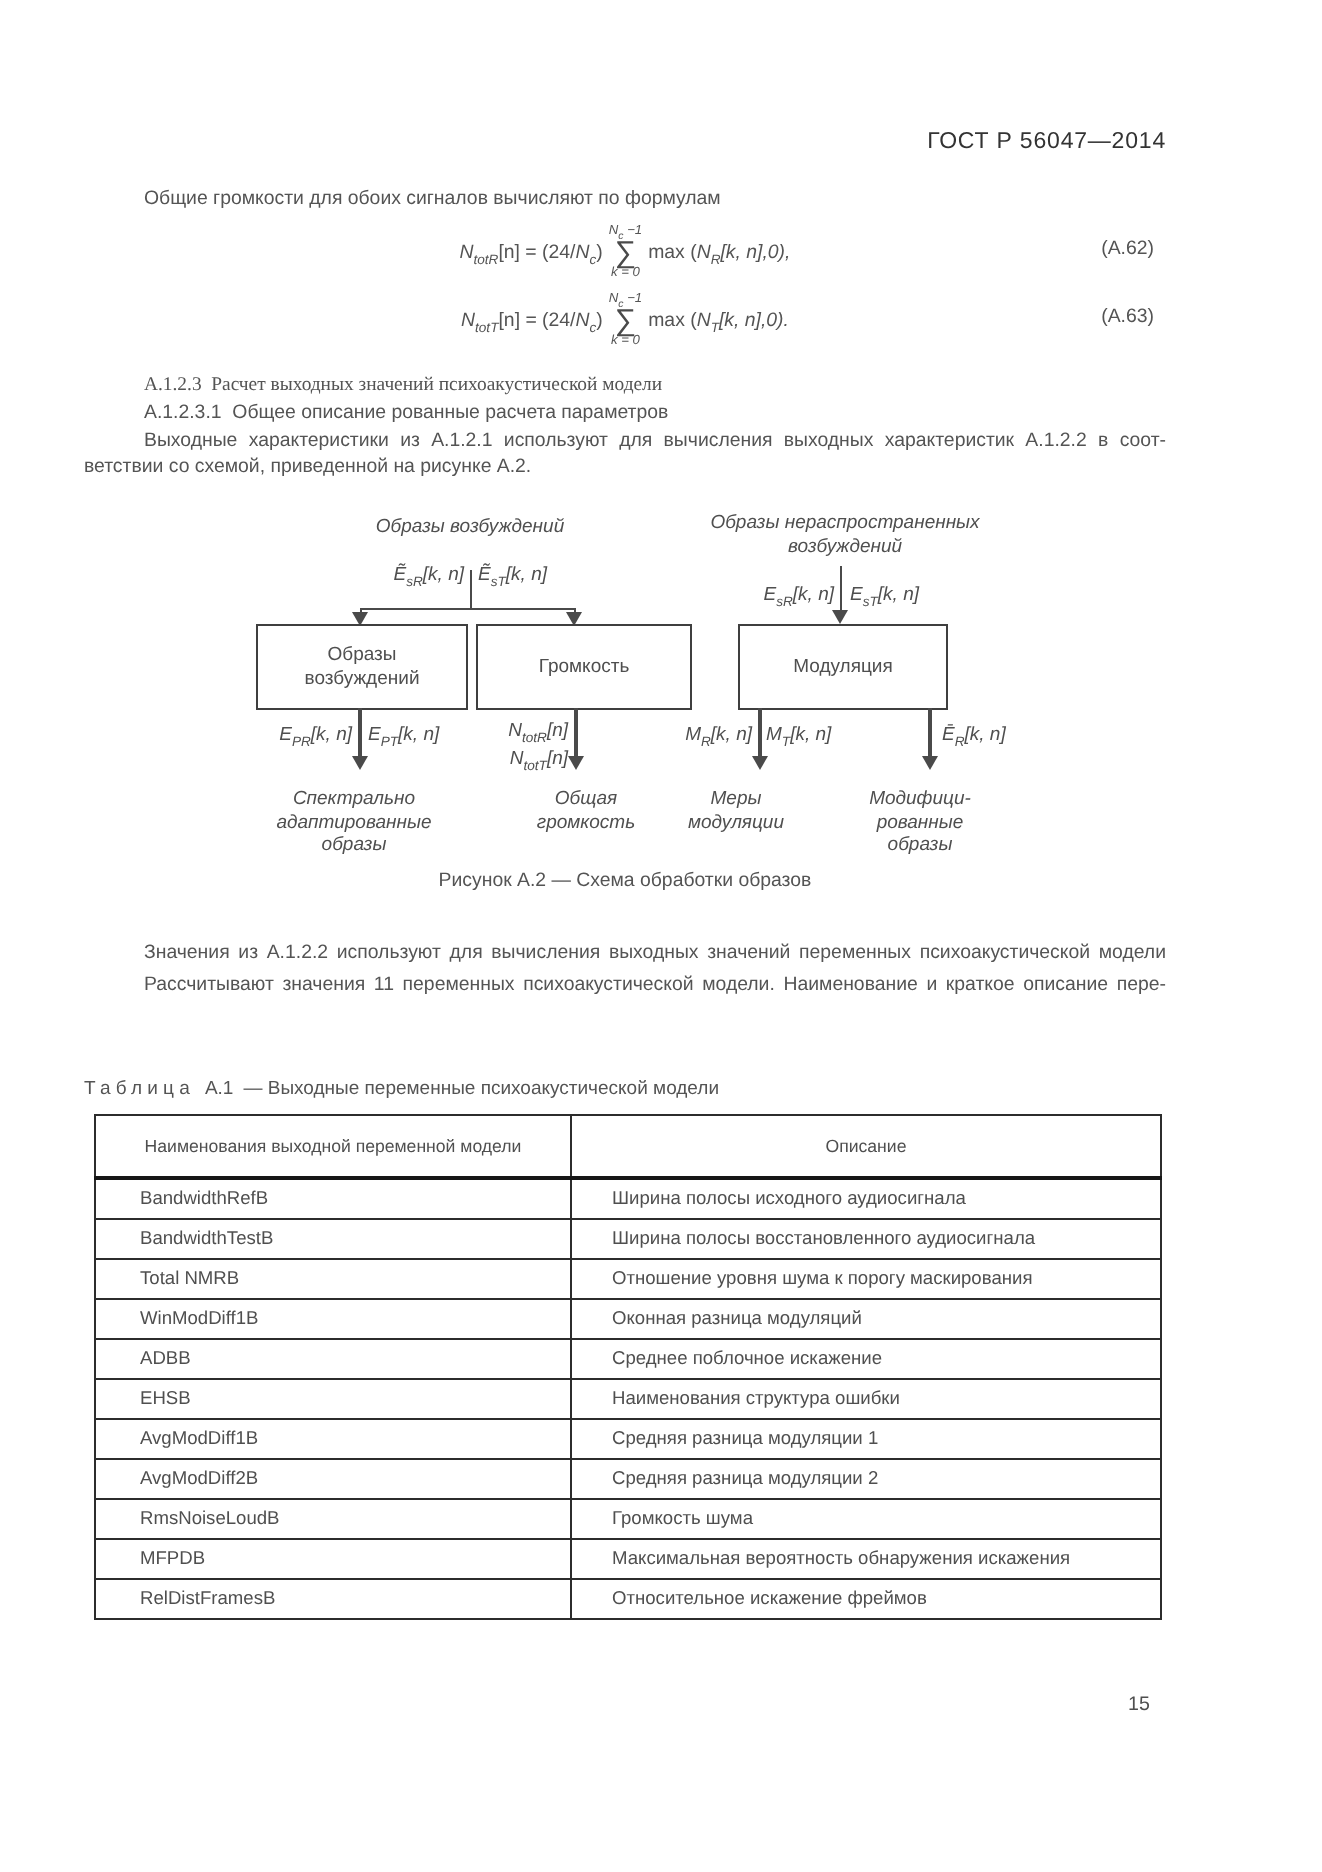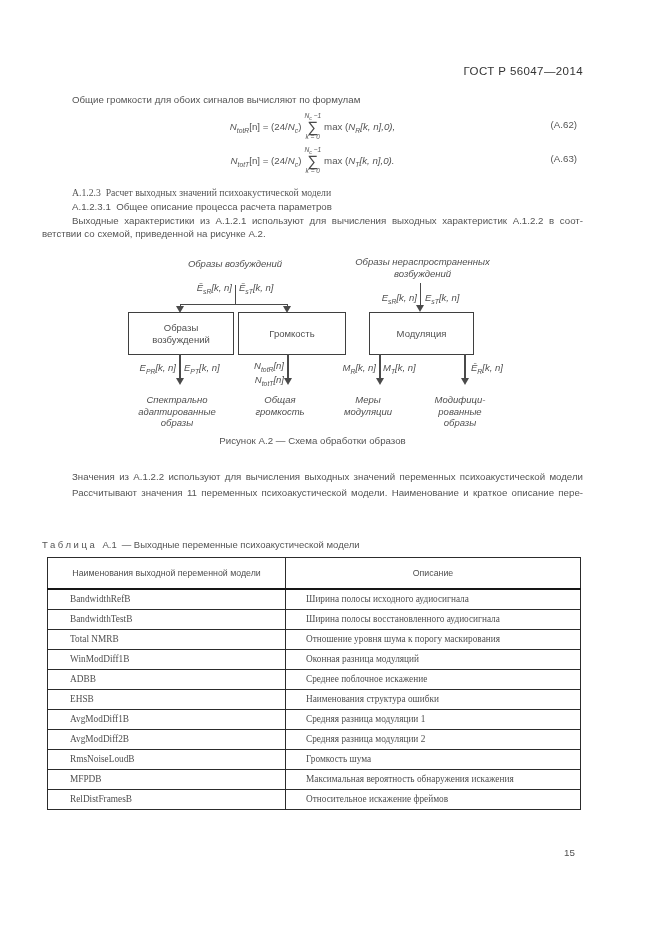--- a/index.html
+++ b/index.html
@@ -48,21 +48,21 @@
   .tabcap{top:539px;left:42px;font-size:9.5px;color:#545454;}
   .tabcap .sp{letter-spacing:2.6px;}
   .tabcap .ref{margin-left:5px;margin-right:5px;}
   table.vars{position:absolute;top:557px;left:47px;width:533px;border-collapse:collapse;
              table-layout:fixed;}
   table.vars{border:1.8px solid #1c1c1c;}
   table.vars th{border:1.1px solid #2c2c2c;border-bottom:2.6px solid #161616;height:26px;
                 font-weight:normal;font-size:8.8px;color:#4f4f4f;text-align:center;
                 vertical-align:middle;padding:2px 8px;}
   table.vars td{border:1.1px solid #2c2c2c;height:19px;font-size:9.3px;color:#4f4f4f;
-                vertical-align:middle;padding:0;line-height:11px;font-family:Liberation Serif, serif;}
+                vertical-align:middle;padding:0;line-height:11px;}
   table.vars td.c1{padding-left:22px;}
   table.vars td.c2{padding-left:20px;}
 
   .pagenum{top:847px;left:564px;font-size:9.8px;color:#4f4f4f;}
 </style>
 </head>
 <body>
 
 <div id="page">
 
@@ -87,21 +87,21 @@
       <span class="lim"><span class="mv">N</span><sub>c</sub><span> −1</span></span>
       <span class="sig">∑</span>
       <span class="lim">k = 0</span>
     </span>
     <span class="fx"><span>max (</span><span class="mv">N</span><sub>T</sub><span class="mr">[k, n],0).</span></span>
     <span class="eqnum">(А.63)</span>
   </div>
 
   <div class="abs bodytxt" style="top:186px;left:42px;width:541px;">
     <div class="pre" style="padding-left:30px;font-family:Liberation Serif, serif;">А.1.2.3  Расчет выходных значений психоакустической модели</div>
-    <div class="pre" style="padding-left:30px;">А.1.2.3.1  Общее описание процесса расчета параметров</div>
+    <div class="pre" style="padding-left:30px;">А.1.2.3.1  Общее описание рованные расчета параметров</div>
     <div class="jline ind">Выходные характеристики из А.1.2.1 используют для вычисления выходных характеристик А.1.2.2 в соот-</div>
     <div>ветствии со схемой, приведенной на рисунке А.2.</div>
   </div>
 
   <div class="abs fig">
 
     <div class="abs ital" style="top:2px;left:133px;width:120px;">Образы возбуждений</div>
     <div class="abs ital" style="top:0;left:298px;width:165px;">
       <div>Образы нераспространенных</div>
       <div>возбуждений</div>
@@ -153,21 +153,21 @@
     <div class="abs math" style="top:106px;left:254px;width:80px;text-align:right;"><span class="mv">M</span><sub>R</sub><span class="mr">[k, n]</span></div>
     <div class="abs math" style="top:106px;left:341px;"><span class="mv">M</span><sub>T</sub><span class="mr">[k, n]</span></div>
 
     <div class="abs math" style="top:106px;left:429px;"><span class="mv">Ē</span><sub>R</sub><span class="mr">[k, n]</span></div>
 
     <div class="abs ital" style="top:138px;left:75px;width:120px;">
       <div>Спектрально</div>
       <div>адаптированные</div>
       <div>образы</div>
     </div>
-    <div class="abs ital" style="top:138px;left:188px;width:100px;">
+    <div class="abs ital" style="top:138px;left:201px;width:100px;">
       <div>Общая</div>
       <div>громкость</div>
     </div>
     <div class="abs ital" style="top:138px;left:276px;width:100px;">
       <div>Меры</div>
       <div>модуляции</div>
     </div>
     <div class="abs ital" style="top:138px;left:368px;width:100px;">
       <div>Модифици-</div>
       <div>рованные</div>

